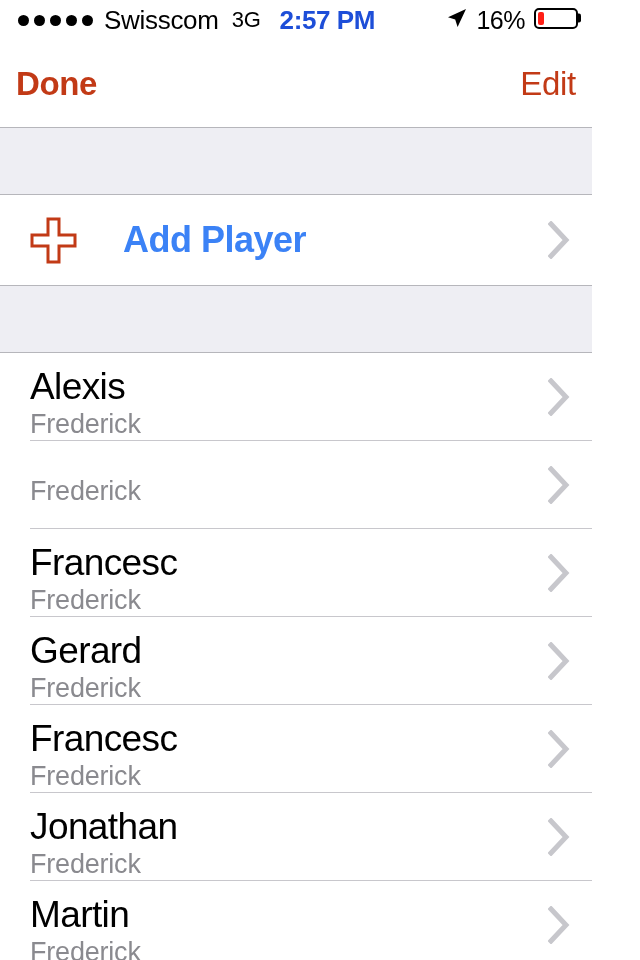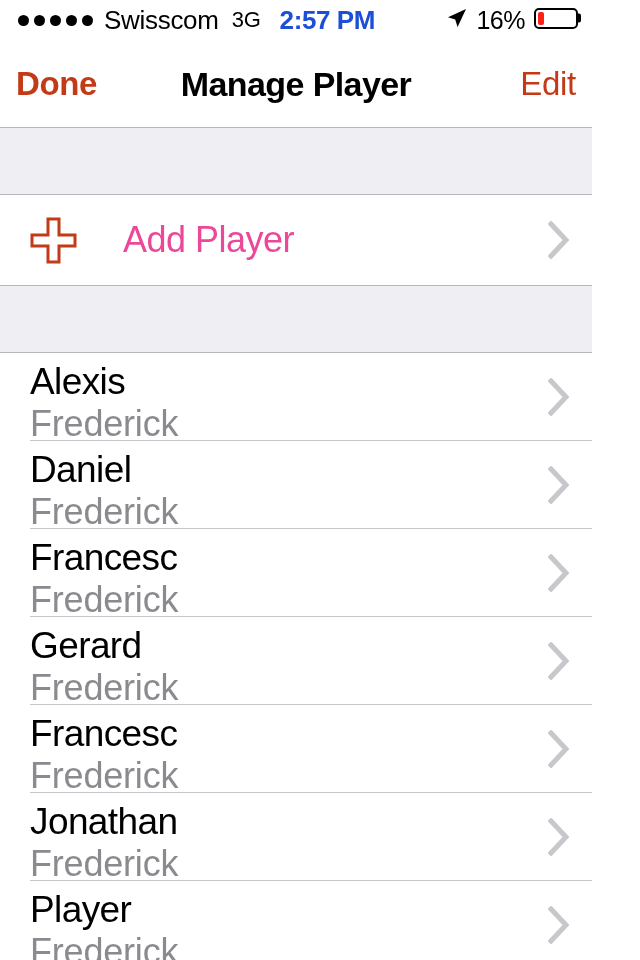--- a/index.html
+++ b/index.html
@@ -173,24 +173,25 @@
     cursor: pointer;
   }
   .plus-icon {
     width: 47px;
     height: 47px;
     display: block;
     flex: 0 0 auto;
   }
   .add-label {
     font-size: 36px;
-    color: #ec4899;
+    color: #3b82f6;
     letter-spacing: -0.5px;
     line-height: 1;
     margin-left: 46px;
+    font-weight: bold;
   }
   .chevron {
     margin-left: auto;
     width: 22px;
     height: 38px;
     display: block;
     flex: 0 0 auto;
   }
 
   
@@ -235,21 +236,21 @@
     margin-top: 12px;
   }
   .player-first {
     font-size: 37px;
     color: #000000;
     letter-spacing: -0.6px;
     line-height: 1.05;
     white-space: nowrap;
   }
   .player-last {
-    font-size: 36px;
+    font-size: 27px;
     color: #8a8a8f;
     letter-spacing: -0.2px;
     line-height: 1.05;
     white-space: nowrap;
   }
 </style>
 </head>
 <body>
 
 <div class="screen">
@@ -276,21 +277,20 @@
       <span class="battery-pct">16%</span>
       <span class="battery">
         <span class="battery-fill" style="width:16%"></span>
         <span class="battery-nub"></span>
       </span>
     </div>
   </div>
 
   <div class="nav-bar">
     <span class="nav-btn done">Done</span>
-    <span class="nav-title">Manage Player</span>
     <span class="nav-btn edit">Edit</span>
   </div>
 
   <div class="section-gap gap-1"></div>
 
   <div class="add-row">
     <span class="plus-icon">
       <svg viewBox="0 0 47 47" width="47" height="47">
         <path d="M18 2 H29 V18 H45 V29 H29 V45 H18 V29 H2 V18 H18 Z" fill="none" stroke="#c23a16" stroke-width="3"></path>
       </svg>
@@ -314,21 +314,20 @@
       </span>
       <span class="chevron">
         <svg viewBox="0 0 22 38" width="22" height="38">
             <polyline points="3,3 18,19 3,35" fill="none" stroke="#c7c7cc" stroke-width="5" stroke-linecap="square"></polyline>
           </svg>
       </span>
     </div>
 
     <div class="player-row">
       <span class="player-text">
-        <span class="player-first">Daniel</span>
         <span class="player-last">Frederick</span>
       </span>
       <span class="chevron">
         <svg viewBox="0 0 22 38" width="22" height="38">
             <polyline points="3,3 18,19 3,35" fill="none" stroke="#c7c7cc" stroke-width="5" stroke-linecap="square"></polyline>
           </svg>
       </span>
     </div>
 
     <div class="player-row">
@@ -374,21 +373,21 @@
       </span>
       <span class="chevron">
         <svg viewBox="0 0 22 38" width="22" height="38">
             <polyline points="3,3 18,19 3,35" fill="none" stroke="#c7c7cc" stroke-width="5" stroke-linecap="square"></polyline>
           </svg>
       </span>
     </div>
 
     <div class="player-row">
       <span class="player-text">
-        <span class="player-first">Player</span>
+        <span class="player-first">Martin</span>
         <span class="player-last">Frederick</span>
       </span>
       <span class="chevron">
         <svg viewBox="0 0 22 38" width="22" height="38">
             <polyline points="3,3 18,19 3,35" fill="none" stroke="#c7c7cc" stroke-width="5" stroke-linecap="square"></polyline>
           </svg>
       </span>
     </div>
 
   </div>

